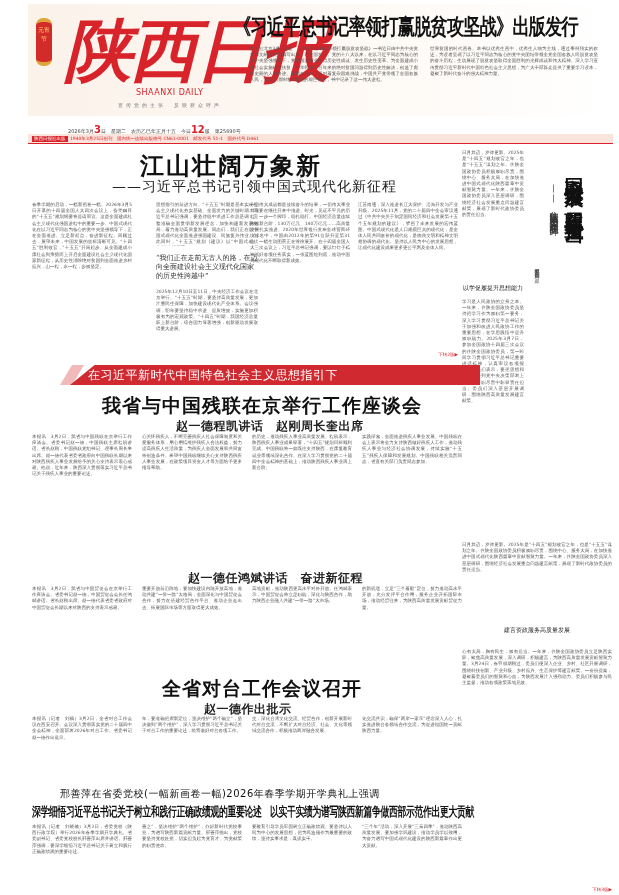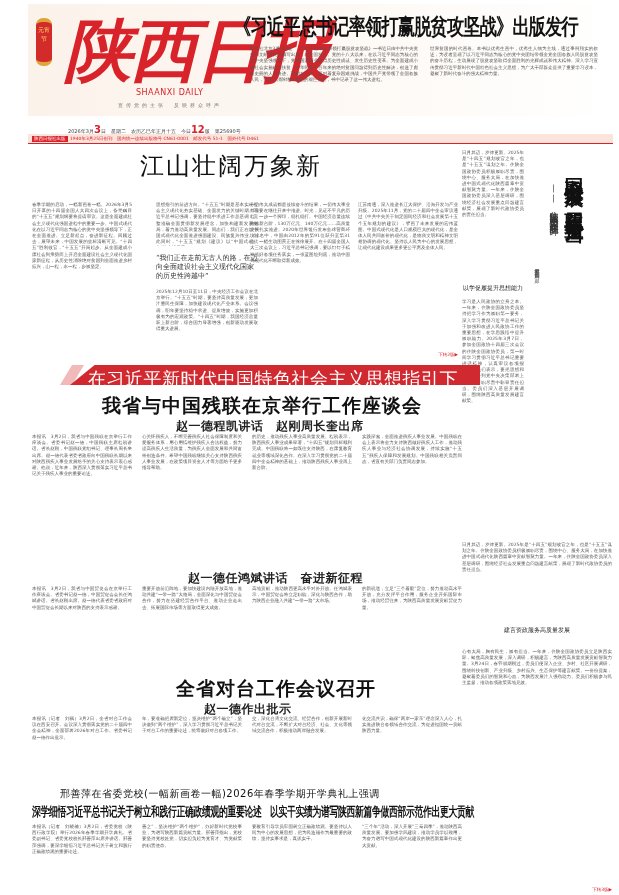--- a/index.html
+++ b/index.html
@@ -24,36 +24,36 @@
   .top-title { position: absolute; left: 206px; top: 8px; font-size: 22px; font-weight: bold; color: #111; letter-spacing: -1px; white-space: nowrap; font-family: "DejaVu Sans", sans-serif; transform: scaleX(0.78); transform-origin: left top; }
   .top-article { position: absolute; left: 222px; top: 42px; width: 355px; height: 70px; }
   .col { float: left; }
 
   .textfill { font-size: 4.5px; line-height: 6.2px; color: #555; text-align: justify; word-break: break-all; overflow: hidden; }
 
   .infobar { position: absolute; left: 0; top: 130px; width: 585px; height: 10px; background: #fbe4dc; border-bottom: 1.5px solid #d8232a; }
   .infobar .tag { position: absolute; left: 4px; top: 2px; height: 6px; background: #d8232a; color: #fff; font-size: 4.5px; padding: 0 2px; line-height: 6px; }
   .infobar .txt { position: absolute; left: 42px; top: 2px; font-size: 4.5px; color: #d8232a; line-height: 6px; white-space: nowrap; }
 
-  .main-title { position: absolute; left: 112px; top: 146px; font-size: 24px; font-weight: normal; color: #111; letter-spacing: 2px; }
+  .main-title { position: absolute; left: 112px; top: 146px; font-size: 24px; font-weight: bold; color: #111; letter-spacing: 2px; }
   .main-sub { position: absolute; left: 84px; top: 174px; font-size: 14px; color: #222; letter-spacing: 1px; }
 
   .article-block { position: absolute; }
   .quote { font-size: 7px; line-height: 9px; color: #333; font-family: "DejaVu Serif", serif; }
 
   .right-col { position: absolute; left: 430px; top: 140px; width: 155px; height: 748px; }
   .vert-title { position: absolute; left: 108px; top: 18px; width: 22px; writing-mode: vertical-rl; font-size: 19px; font-weight: bold; color: #111; letter-spacing: 2px; white-space: nowrap; }
   .vert-sub { position: absolute; left: 88px; top: 40px; width: 14px; writing-mode: vertical-rl; font-size: 9px; color: #333; white-space: nowrap; letter-spacing: 1px; }
   .vert-author { position: absolute; left: 74px; top: 120px; width: 8px; writing-mode: vertical-rl; font-size: 5px; color: #444; white-space: nowrap; }
   .side-head { font-size: 6px; color: #222; text-align: center; margin: 6px 0; }
 
   .banner { position: absolute; left: 0; top: 361px; width: 452px; height: 20px; }
   .banner .bar { position: absolute; left: 42px; top: 0; width: 410px; height: 20px; background: #d12930; clip-path: polygon(6% 0, 100% 0, 100% 100%, 0 100%); }
   .banner .fade { position: absolute; left: 32px; top: 0; width: 24px; height: 20px; background: #f1b9b9; clip-path: polygon(50% 0, 100% 0, 50% 100%, 0 100%); }
-  .banner .txt { position: absolute; left: 60px; top: 2px; font-size: 18px; color: #fff; white-space: nowrap; letter-spacing: 0.5px; }
+  .banner .txt { position: absolute; left: 60px; top: 2px; font-size: 12px; color: #fff; white-space: nowrap; letter-spacing: 0.5px; }
 
   .h2 { position: absolute; font-size: 19px; font-weight: bold; color: #111; white-space: nowrap; letter-spacing: 1px; text-align: center; }
   .h3 { position: absolute; font-size: 12px; font-weight: bold; color: #222; white-space: nowrap; letter-spacing: 0.5px; }
 
   .cols4 { position: absolute; display: flex; gap: 10px; }
   .cols4 .textfill { width: 100px; }
 
   .bottom-kicker { position: absolute; left: 32px; top: 783px; font-size: 10px; color: #111; white-space: nowrap; letter-spacing: 0.5px; }
   .bottom-title { position: absolute; left: 4px; top: 799px; font-size: 13px; font-weight: bold; color: #111; white-space: nowrap; transform: scaleX(0.68); transform-origin: left top; letter-spacing: -0.5px; }
   .jump { color: #d8232a; }
@@ -81,20 +81,21 @@
   <div class="dateline">
     <span>2026年3月</span><span class="big">3</span><span>日　星期二　农历乙巳年正月十五　今日</span><span class="big">12</span><span>版　第25690号</span>
   </div>
 
   <div class="infobar">
     <span class="tag">陕西日报社出版</span>
     <span class="txt">1940年3月25日创刊　国内统一连续出版物号 CN61-0001　邮发代号 51-1　国外代号 D461</span>
   </div>
 
   <div class="main-title">江山壮阔万象新</div>
+  <div class="main-sub">——习近平总书记引领中国式现代化新征程</div>
 
   <div class="article-block" style="left:4px;top:198px;width:100px;height:158px;">
     <div class="textfill" style="height:158px;">春季学期的启动，一幅新画卷一幅。2026年3月5日开幕的十四届全国人大四次会议上，备受瞩目的“十五五”规划纲要将提请审议。这是全面建成社会主义现代化强国进程中的重要一步。中国式现代化在以习近平同志为核心的党中央坚强领导下，正在全面推进。立足新起点，奋进新征程。回顾过去，展望未来，中国发展的坐标清晰可见。“十四五”胜利收官，“十五五”开局起步。从全面建成小康社会到乘势而上开启全面建设社会主义现代化国家新征程，从历史性消除绝对贫困到全面推进乡村振兴，山一程，水一程，步履坚定。</div>
   </div>
   <div class="article-block" style="left:128px;top:198px;width:102px;height:158px;">
     <div class="textfill" style="height:44px;">思想指引的前进方向。“十五五”时期是基本实现社会主义现代化夯实基础、全面发力的关键时期。习近平总书记强调，要坚持稳中求进工作总基调，完整准确全面贯彻新发展理念，加快构建新发展格局，着力推动高质量发展。同志们，我们正在以中国式现代化全面推进强国建设、民族复兴伟业。与此同时，“十五五”规划《建议》以“中国式现代化”为主线展开。</div>
     <div class="quote" style="margin:8px 0 8px 0;">“我们正在走前无古人的路，在迈向全面建设社会主义现代化国家的历史性跨越中”</div>
     <div class="textfill" style="height:72px;">2025年12月10日至11日，中央经济工作会议在北京举行。“十五五”时期，要坚持高质量发展，更加注重民生保障，加快建设现代化产业体系。会议强调，明年要坚持稳中求进、提质增效，实施更加积极有为的宏观政策。“十四五”时期，我国经济总量跃上新台阶，综合国力显著增强，创新驱动发展取得重大进展。</div>
   </div>
   <div class="article-block" style="left:222px;top:198px;width:100px;height:158px;">
@@ -138,21 +139,21 @@
   </div>
 
   <div class="h3" style="left:160px;top:566px;">赵一德任鸿斌讲话　奋进新征程</div>
   <div class="cols4" style="left:4px;top:582px;">
     <div class="textfill" style="height:80px;">本报讯　3月2日，我省与中国贸促会在京举行工作座谈会。省委书记赵一德，中国贸促会会长任鸿斌讲话。省长赵刚出席。赵一德代表省委省政府对中国贸促会长期以来对陕西的支持表示感谢。</div>
     <div class="textfill" style="height:80px;">重要开放前沿阵地，要加快建设内陆开放高地，推动共建“一带一路”大格局，全面深化与中国贸促会合作，努力在搭建经贸合作平台、推动企业走出去、拓展国际市场等方面取得更大成效。</div>
     <div class="textfill" style="height:80px;">高地贡献，推动陕西更高水平对外开放。任鸿斌表示，中国贸促会将立足职能，深化与陕西合作，助力陕西企业融入共建“一带一路”大市场。</div>
     <div class="textfill" style="height:80px;">的新机遇，立足“三个着眼”定位，努力推动高水平开放，充分发挥平台作用，服务企业开拓国际市场，推动经贸往来，为陕西高质量发展贡献贸促力量。</div>
   </div>
 
-  <div class="h2" style="left:148px;top:672px;font-family:Liberation Mono, monospace;">全省对台工作会议召开</div>
+  <div class="h2" style="left:134px;top:672px;font-family:Liberation Mono, monospace;">全省对台工作会议召开</div>
   <div class="h3" style="left:176px;top:697px;">赵一德作出批示</div>
   <div class="cols4" style="left:4px;top:712px;">
     <div class="textfill" style="height:64px;">本报讯（记者　刘枫）3月2日，全省对台工作会议在西安召开。会议深入贯彻落实党的二十届四中全会精神，全面部署2026年对台工作。省委书记赵一德作出批示。</div>
     <div class="textfill" style="height:64px;">年，要准确把握新定位，坚决维护“两个确立”，坚决做到“两个维护”，深入学习贯彻习近平总书记关于对台工作的重要论述，统筹做好对台各项工作。</div>
     <div class="textfill" style="height:64px;">交，深化台湾文化交流、经贸合作，创新开展新时代对台交流，不断扩大对台经济、社会、文化等领域交流合作，积极推动两岸融合发展。</div>
     <div class="textfill" style="height:64px;">化交流共识，确保“两岸一家亲”理念深入人心，扎实推进陕台各领域合作交流，为促进祖国统一贡献陕西力量。</div>
   </div>
 
   <div class="bottom-kicker">邢善萍在省委党校(一幅新画卷一幅)2026年春季学期开学典礼上强调</div>
   <div class="bottom-title">深学细悟习近平总书记关于树立和践行正确政绩观的重要论述　以实干实绩为谱写陕西新篇争做西部示范作出更大贡献</div>

